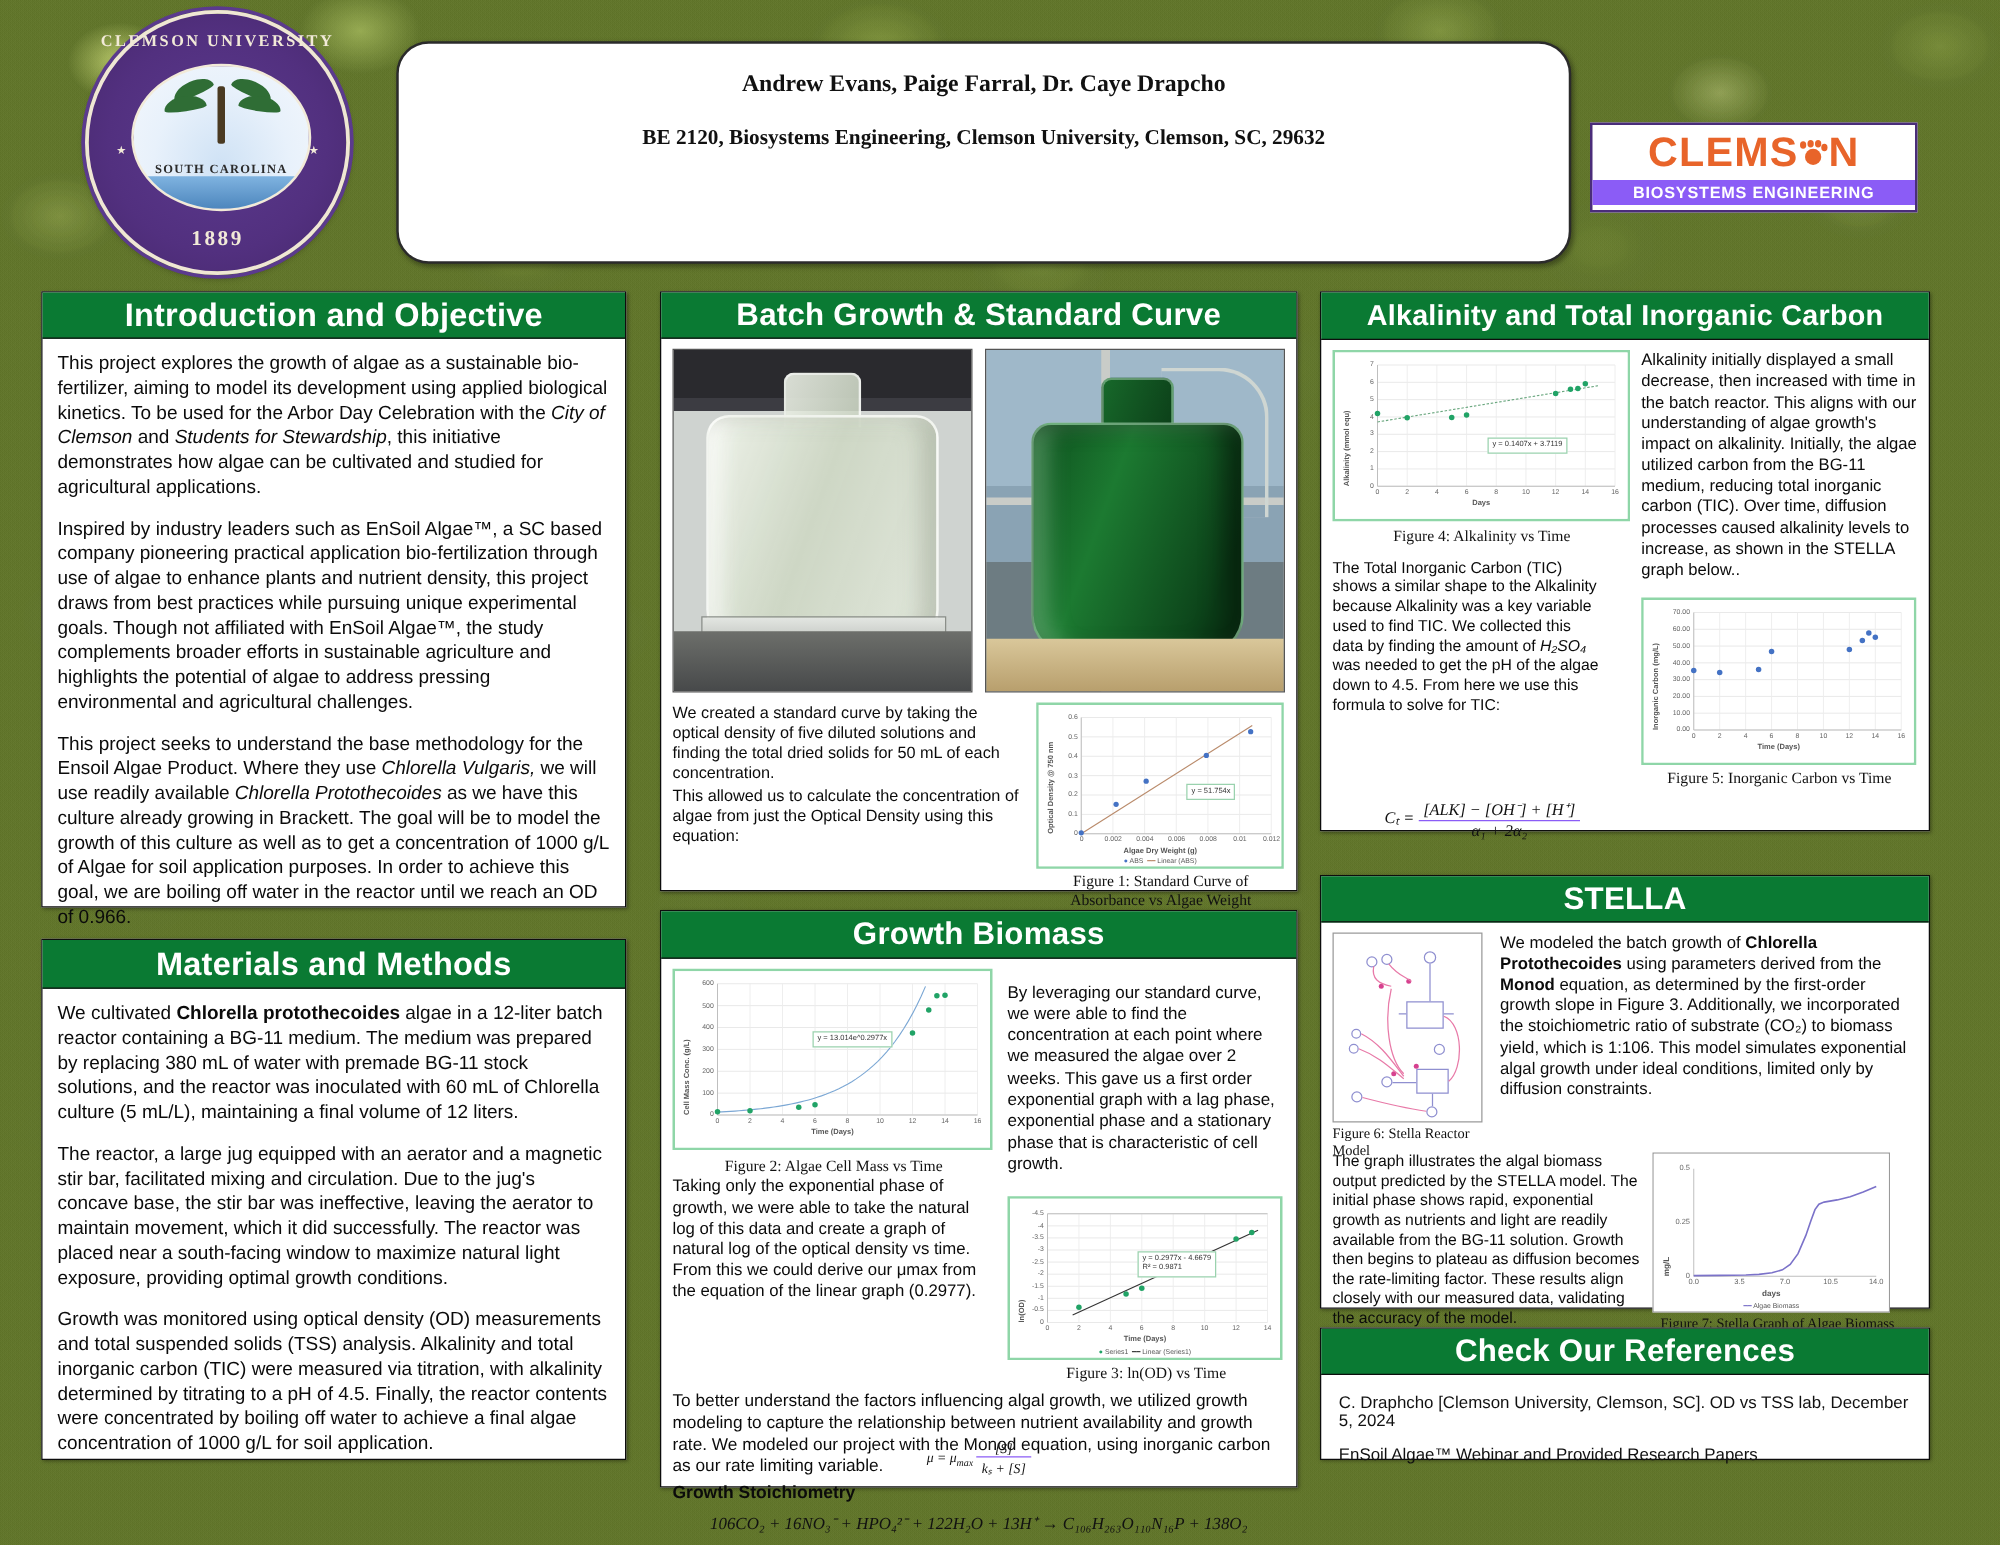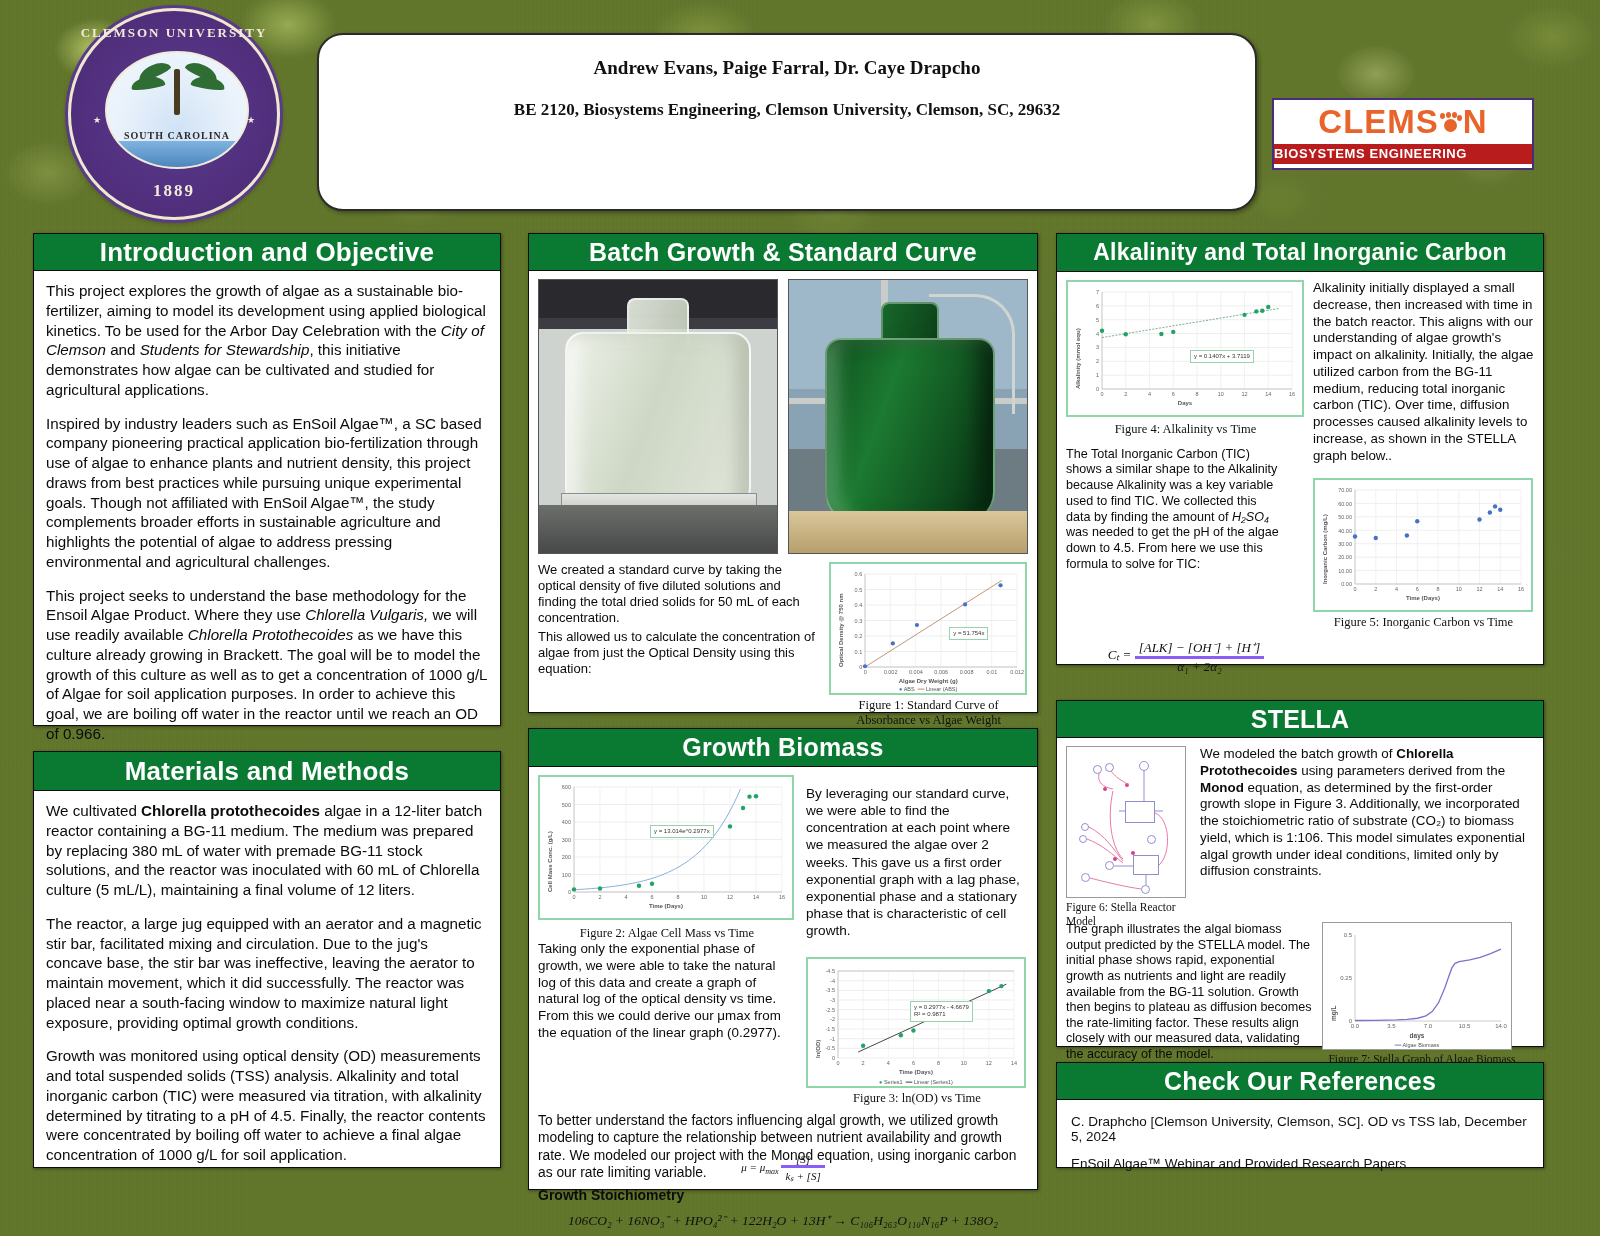--- a/index.html
+++ b/index.html
@@ -148,21 +148,21 @@
     color: #e8642a; letter-spacing: 1px; line-height: 44px; position: relative;
   }
   #be-paw {
     display: inline-block; width: 24px; height: 24px; position: relative;
     vertical-align: -3px;
   }
   #be-paw .pad {
     position: absolute; background: #e8642a; border-radius: 50%;
   }
   #be-sub {
-    width: 100%; background: #b91c1c; color: #ffffff; text-align: left;
+    width: 100%; background: #8b5cf6; color: #ffffff; text-align: center;
     font-size: 13px; font-weight: bold; letter-spacing: .6px; line-height: 20px;
   }
 
   
   .panel {
     position: absolute; background: #ffffff;
     border: 1px solid #0d0d0d;
     box-shadow: 1px 1px 3px rgba(0,0,0,.4);
   }
   .panel-head {
@@ -278,21 +278,21 @@
   .legend-row {
     position: absolute; width: 100%; text-align: center; font-size: 5.5px; color: #555;
   }
 
   
   .eq-serif {
     font-family: "Liberation Serif", serif; font-style: italic;
     text-align: center; color: #111;
   }
   .frac { display: inline-block; vertical-align: middle; text-align: center; }
-  .frac .num { display: block; border-bottom: 3px solid #8b5cf6; padding: 0 4px; font-style: italic; }
+  .frac .num { display: block; border-bottom: 1px solid #8b5cf6; padding: 0 4px; font-style: italic; }
   .frac .den { display: block; padding: 0 4px; }
 
   
   #stella-diagram {
     width: 120px; height: 152px; border: 1px solid #9a9a9a; background: #fff;
     position: relative; overflow: hidden;
   }
   .st-node { position: absolute; border: 1px solid #8f8fd0; background: #fff; }
   .st-circ { position: absolute; border: 1px solid #8f8fd0; border-radius: 50%; background: #fff; }
   .st-dot  { position: absolute; border-radius: 50%; background: #d6418f; }

